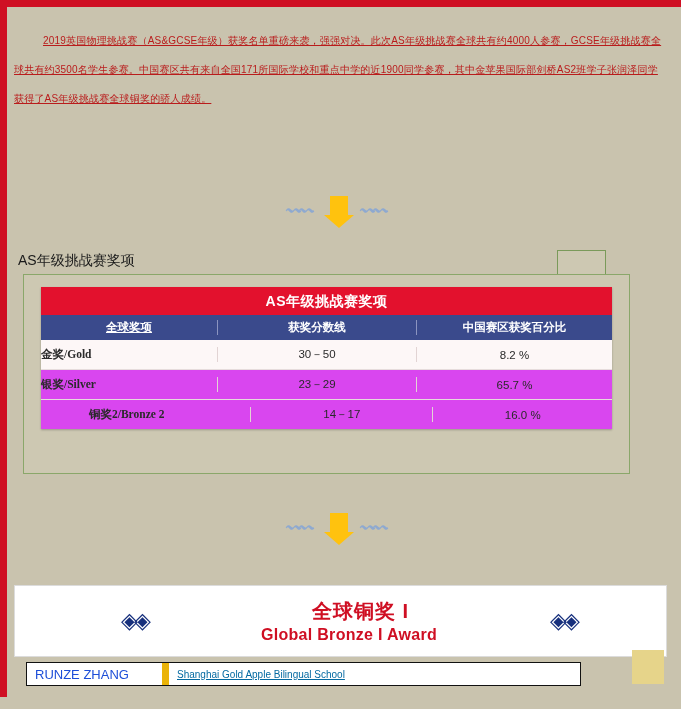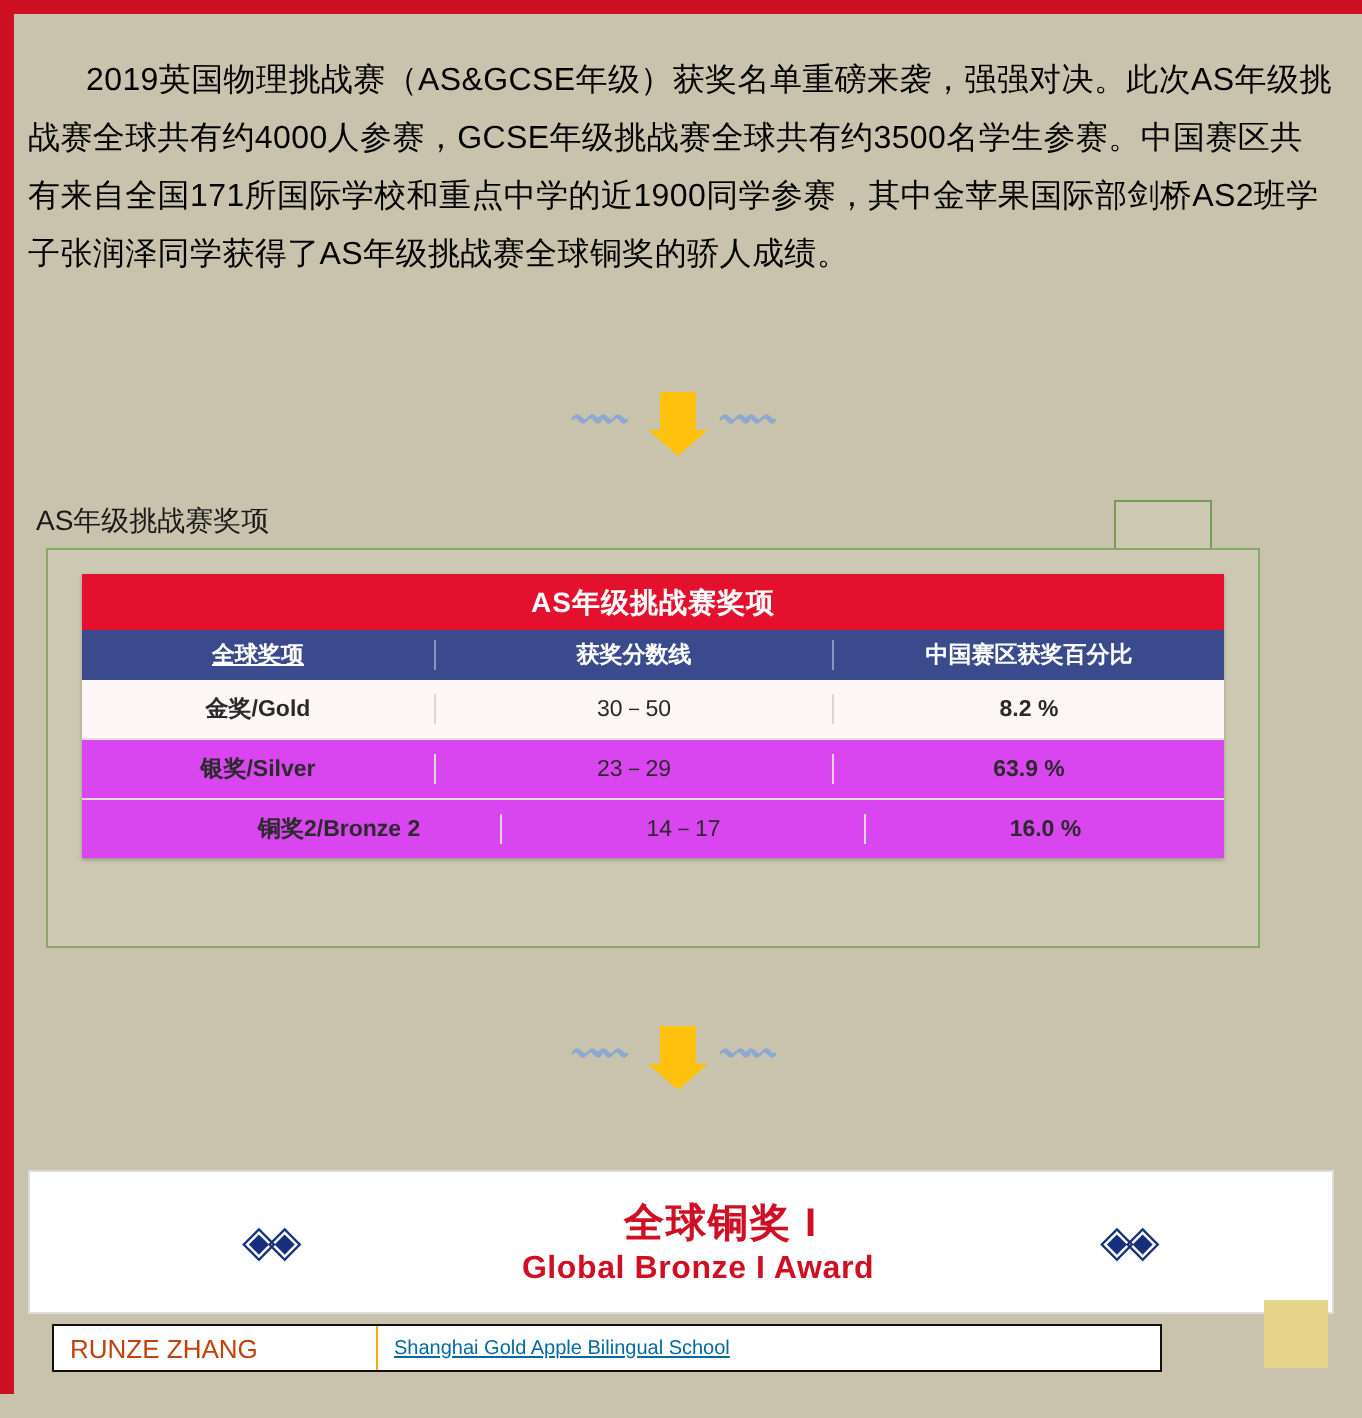--- a/index.html
+++ b/index.html
@@ -34,25 +34,26 @@
     width: 7px;
     height: 709px;
     background: #cf0f23;
   }
   
   .intro {
     position: absolute;
     left: 14px;
     top: 26px;
     width: 652px;
-    font-size: 16px;
+    font-size: 10px;
     line-height: 29px;
-    color: #000000;
+    color: #b91c1c;
     text-indent: 29px;
     letter-spacing: 0.2px;
+    text-decoration: underline;
   }
   
   .arrow-group {
     position: absolute;
     width: 110px;
     height: 34px;
     left: 286px;
   }
   .arrow-group.first { top: 196px; }
   .arrow-group.second { top: 513px; }
@@ -147,23 +148,23 @@
     display: flex;
     height: 29px;
     align-items: center;
     font-size: 11.5px;
     color: #2a2a2a;
     border-bottom: 1px solid #e6dcdc;
   }
   .tbl-row:last-child { border-bottom: none; padding-left: 48px; }
   .tbl-row.odd { background: #fdf7f7; }
   .tbl-row.even { background: #d946ef; }
-  .tbl-row .c1 { width: 176px; text-align: center; font-weight: bold; }
+  .tbl-row .c1 { width: 176px; font-weight: bold; font-family: Liberation Serif, serif; }
   .tbl-row .c2 { width: 198px; text-align: center; border-left: 1px solid #e2d4d4; border-right: 1px solid #e2d4d4; }
-  .tbl-row .c3 { width: 195px; text-align: center; font-weight: bold; }
+  .tbl-row .c3 { width: 195px; text-align: center; }
 
   
   .cert {
     position: absolute;
     left: 14px;
     top: 585px;
     width: 653px;
     height: 72px;
     background: #ffffff;
     border: 1px solid #dcdcdc;
@@ -222,29 +223,29 @@
     top: 662px;
     width: 555px;
     height: 24px;
     border: 1px solid #111111;
     background: #ffffff;
     box-sizing: border-box;
     display: flex;
     align-items: center;
   }
   .name-cell {
-    width: 162px;
+    width: 142px;
     height: 100%;
-    border-right: 1px solid #eab308;
+    border-right: 7px solid #eab308;
     box-sizing: border-box;
     display: flex;
     align-items: center;
     padding-left: 8px;
     font-size: 13px;
-    color: #c2410c;
+    color: #1d4ed8;
   }
   .school-cell {
     flex: 1;
     height: 100%;
     display: flex;
     align-items: center;
     padding-left: 8px;
     font-size: 10px;
     color: #0369a1;
     text-decoration: underline;
@@ -296,21 +297,21 @@
       <div class="c3">中国赛区获奖百分比</div>
     </div>
     <div class="tbl-row odd">
       <div class="c1">金奖/Gold</div>
       <div class="c2">30－50</div>
       <div class="c3">8.2 %</div>
     </div>
     <div class="tbl-row even">
       <div class="c1">银奖/Silver</div>
       <div class="c2">23－29</div>
-      <div class="c3">63.9 %</div>
+      <div class="c3">65.7 %</div>
     </div>
     <div class="tbl-row even">
       <div class="c1">铜奖2/Bronze 2</div>
       <div class="c2">14－17</div>
       <div class="c3">16.0 %</div>
     </div>
   </div>
 
   <div class="arrow-group second">
     <span class="squiggle left">〰〰</span>

